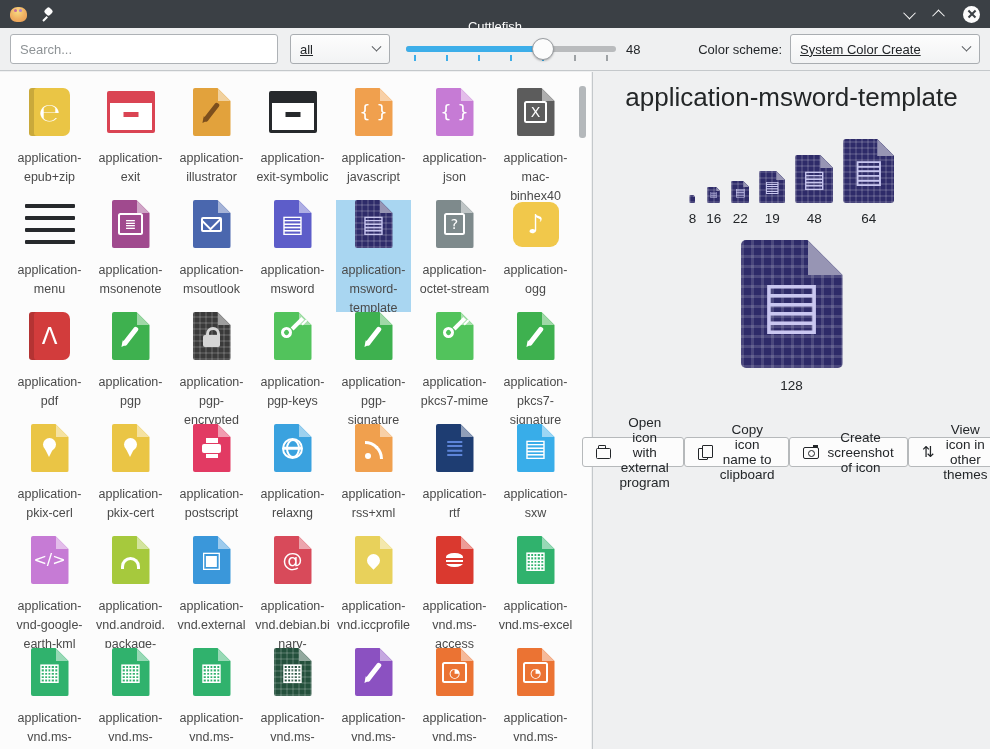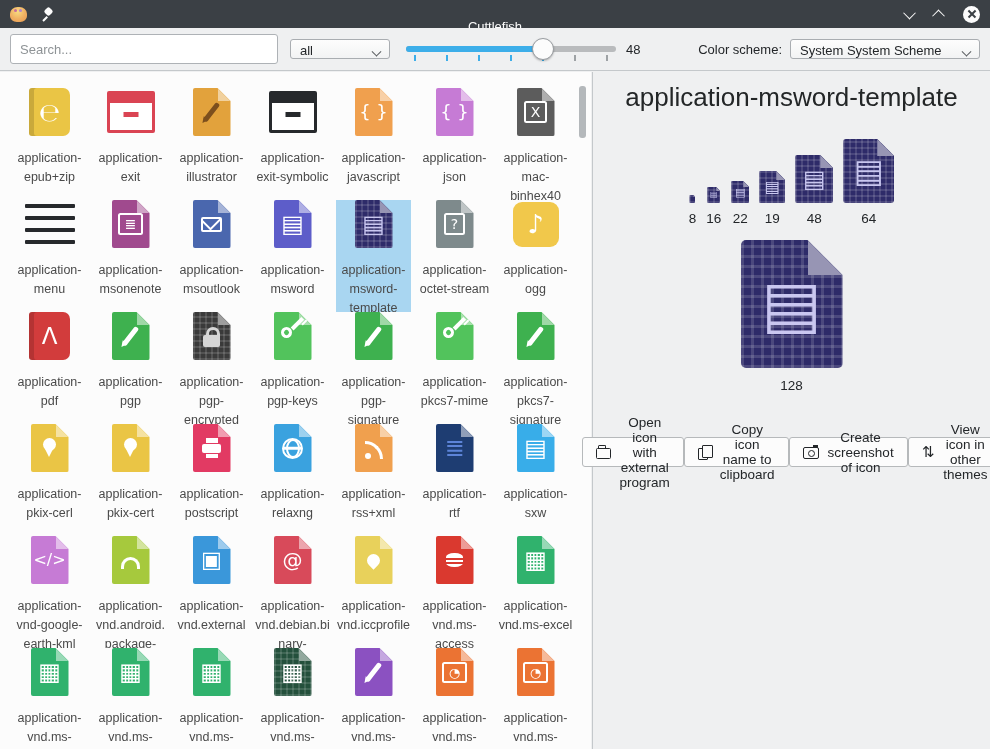--- a/index.html
+++ b/index.html
@@ -30,23 +30,23 @@
              width:10px; height:1.8px; background:#3b4045; }
   .closebtn::before { transform:rotate(45deg); }
   .closebtn::after { transform:rotate(-45deg); }
 
   
   .toolbar { position:absolute; top:28px; left:0; right:0; height:43px; background:#eff0f1;
              border-bottom:1px solid #c4c8cb; display:flex; align-items:center; padding:0 10px; }
   .search { width:268px; height:30px; background:#fff; border:1px solid #aeb2b6; border-radius:3px;
              font-size:13px; color:#232629; padding:0 9px; font-family:"Liberation Sans",sans-serif; }
   .search::placeholder { color:#8e9396; }
-  .combo { height:20px; background:linear-gradient(#fdfdfd,#f2f3f4); border:1px solid #a9adb1;
-             border-radius:3px; display:flex; align-items:flex-end; justify-content:space-between;
-             font-size:13px; color:#232629; padding:0 9px; cursor:default; }
+  .combo { height:30px; background:linear-gradient(#fdfdfd,#f2f3f4); border:1px solid #a9adb1;
+             border-radius:3px; display:flex; align-items:center; justify-content:space-between;
+             font-size:13px; color:#232629; padding:0 9px; cursor:default;text-decoration:underline; }
   .combo .cchev { width:7px; height:7px; border-right:1.5px solid #55595c; border-bottom:1.5px solid #55595c;
              transform:rotate(45deg) translate(-2px,-2px); }
   .combo.cat { width:100px; margin-left:12px; }
   .combo.scheme { width:190px; margin-left:8px; }
   .sliderbox { width:210px; height:30px; position:relative; margin-left:16px; }
   .track { position:absolute; top:12px; left:0; right:0; height:6px; background:#b9bbbd; border-radius:3px; }
   .fill  { position:absolute; top:12px; left:0; height:6px; background:#3daee9; border-radius:3px; }
   .ticks { position:absolute; top:21px; left:8px; right:8px; display:flex; justify-content:space-between; }
   .tick  { width:1.6px; height:6px; background:#9ea2a5; }
   .tick.on { background:#3daee9; }
@@ -193,21 +193,21 @@
         <div class="tick on"></div>
         <div class="tick"></div>
         <div class="tick"></div>
     </div>
     <div class="handle" id="slider-handle" style="left: calc(65% - 11px);"></div>
   </div>
   <div class="sizeval">48</div>
   <div class="spacer"></div>
   <div class="schemelabel">Color scheme:</div>
   <div class="combo scheme">
-    <span>System System Scheme</span>
+    <span>System Color Create</span>
     <span class="cchev"></span>
   </div>
 </div>
 
 <div class="leftpanel">
   <div class="grid">
       <div class="cell">
         <div class="iconwrap">
           <div class="icon-book" style="--c: #eac545; color: rgb(255, 255, 255);">
             <span class="glyph" style="font-size: 25px;">℮</span>

